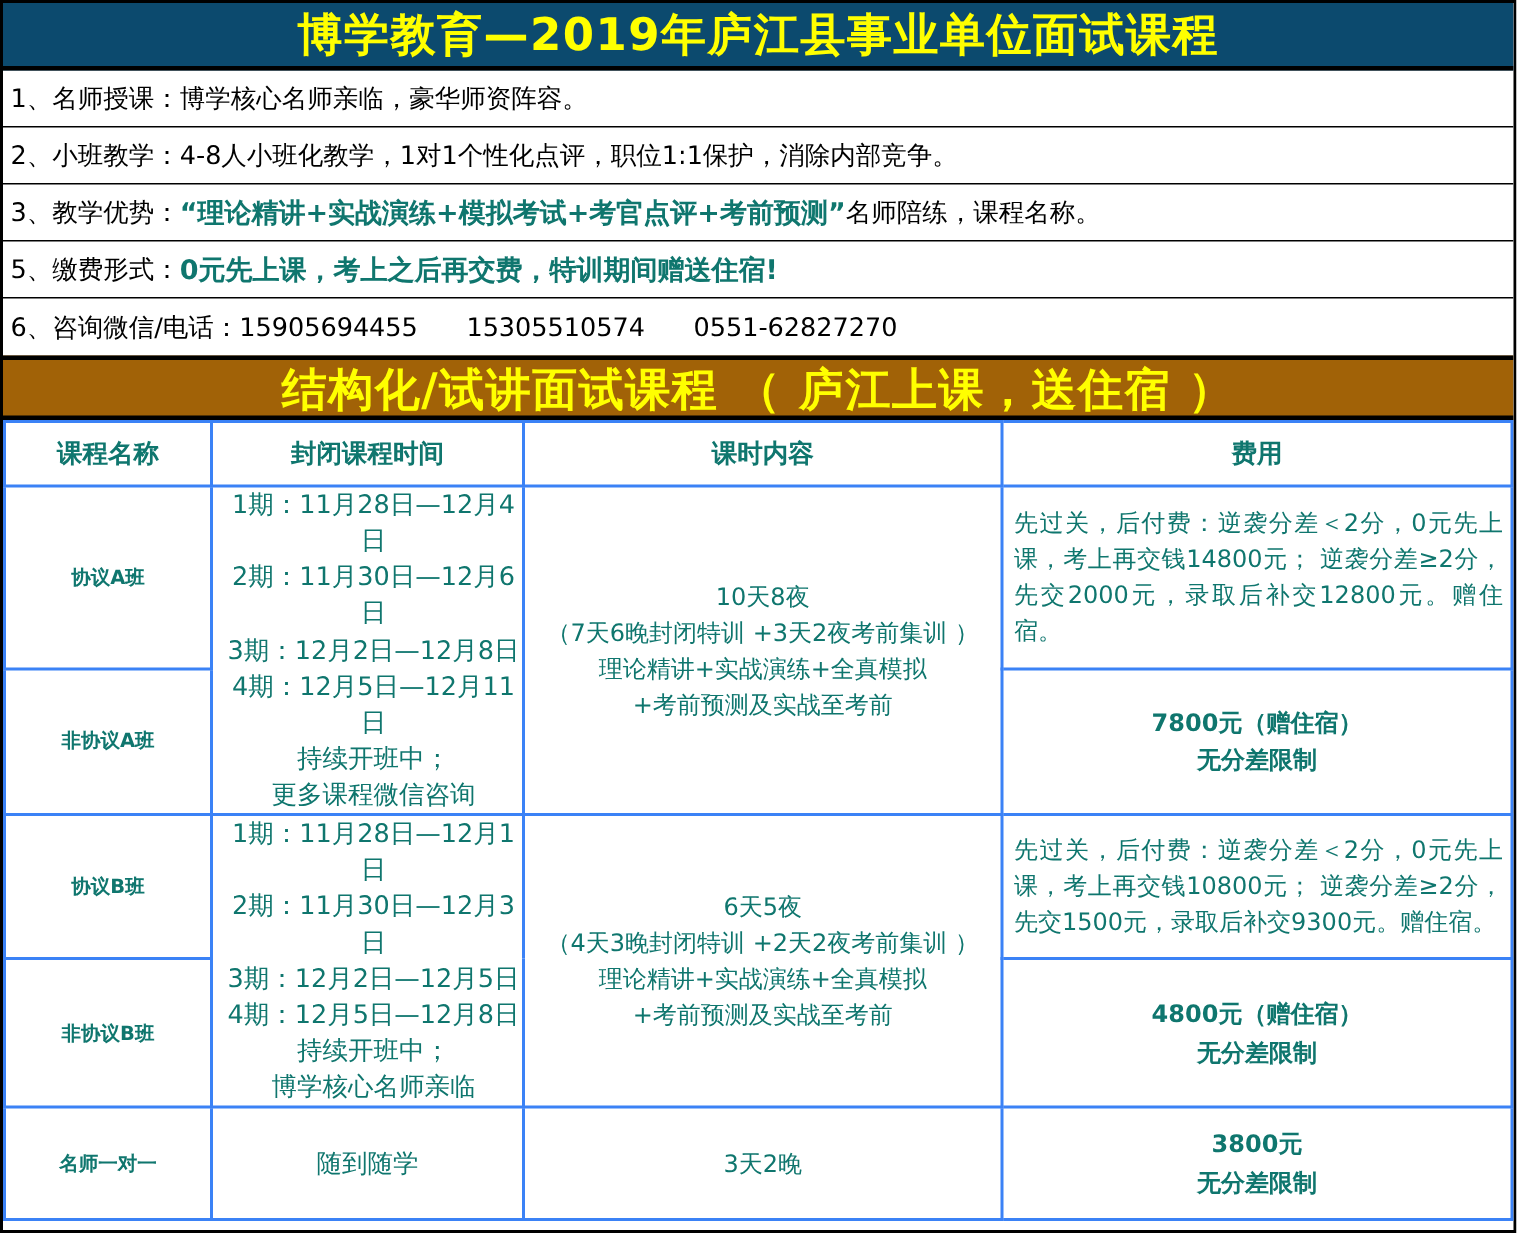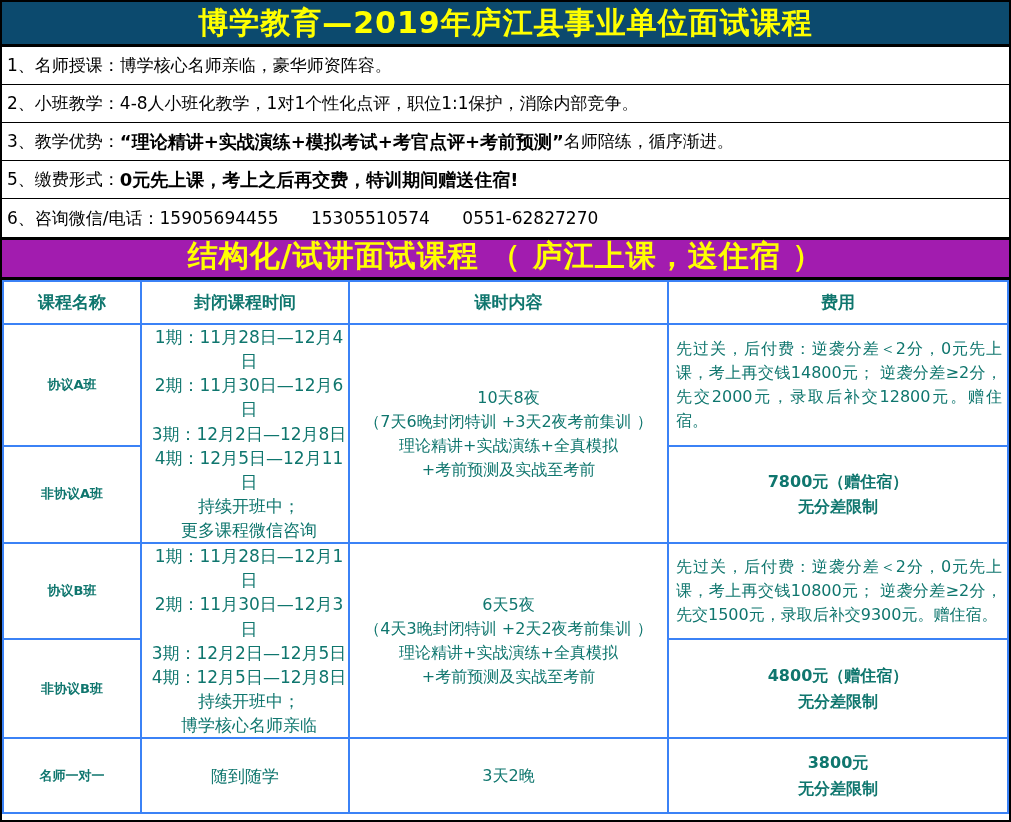--- a/index.html
+++ b/index.html
@@ -15,38 +15,38 @@
   
   .banner-top {
     height:45px; background:#0c4a6e; border-bottom:3px solid #000;
     display:flex; align-items:center; justify-content:center; flex:0 0 auto;
   }
   .banner-top .banner-text {
     color:#FFFF00; font-size:30px; font-weight:bold; letter-spacing:1px;
     white-space:nowrap;
   }
   .banner-mid {
-    height:43px; background:#a21caf;
+    height:43px; background:#a16207;
     border-top:3px solid #000; border-bottom:3px solid #000;
-    display:flex; align-items:flex-end; justify-content:center; flex:0 0 auto;
+    display:flex; align-items:flex-start; justify-content:center; flex:0 0 auto;
   }
   .banner-mid .banner-text {
     color:#FFFF00; font-size:30px; font-weight:bold; letter-spacing:1px;
     white-space:nowrap;
   }
   
   .features { flex:0 0 auto;border-radius:16px; }
   .feature-row {
     height:38px; border-bottom:1px solid #000;
     display:flex; align-items:center;
     padding-left:5px; font-size:17px; color:#000;
     white-space:pre-wrap;
   }
   .feature-row:last-child { border-bottom:none; }
-  .f-red { color:#000000; font-weight:bold; font-size:18px; }
+  .f-red { color:#0f766e; font-weight:bold; font-size:18px; }
   
   table.course {
     width:100%; border-collapse:collapse; table-layout:fixed; flex:0 0 auto;
   }
   table.course th, table.course td {
     border:2px solid #3b82f6; color:#0f766e; vertical-align:middle;
   }
   tr.r-head   { height:43px; }
   tr.r-a1     { height:87px; }
   tr.r-a2     { height:85px; }
@@ -76,21 +76,21 @@
 
 <div class="page">
 
   <div class="banner-top">
     <span class="banner-text">博学教育—2019年庐江县事业单位面试课程</span>
   </div>
 
   <div class="features">
     <div class="feature-row"><span>1、名师授课：博学核心名师亲临，豪华师资阵容。</span><span class="f-red"></span><span></span></div>
     <div class="feature-row"><span>2、小班教学：4-8人小班化教学，1对1个性化点评，职位1:1保护，消除内部竞争。</span><span class="f-red"></span><span></span></div>
-    <div class="feature-row"><span>3、教学优势：</span><span class="f-red">“理论精讲+实战演练+模拟考试+考官点评+考前预测”</span><span>名师陪练，循序渐进。</span></div>
+    <div class="feature-row"><span>3、教学优势：</span><span class="f-red">“理论精讲+实战演练+模拟考试+考官点评+考前预测”</span><span>名师陪练，课程名称。</span></div>
     <div class="feature-row"><span>5、缴费形式：</span><span class="f-red">0元先上课，考上之后再交费，特训期间赠送住宿!</span><span></span></div>
     <div class="feature-row"><span>6、咨询微信/电话：15905694455      15305510574      0551-62827270</span><span class="f-red"></span><span></span></div>
   </div>
 
   <div class="banner-mid">
     <span class="banner-text">结构化/试讲面试课程 （ 庐江上课，送住宿 ）</span>
   </div>
 
   <table class="course">
     <colgroup>

